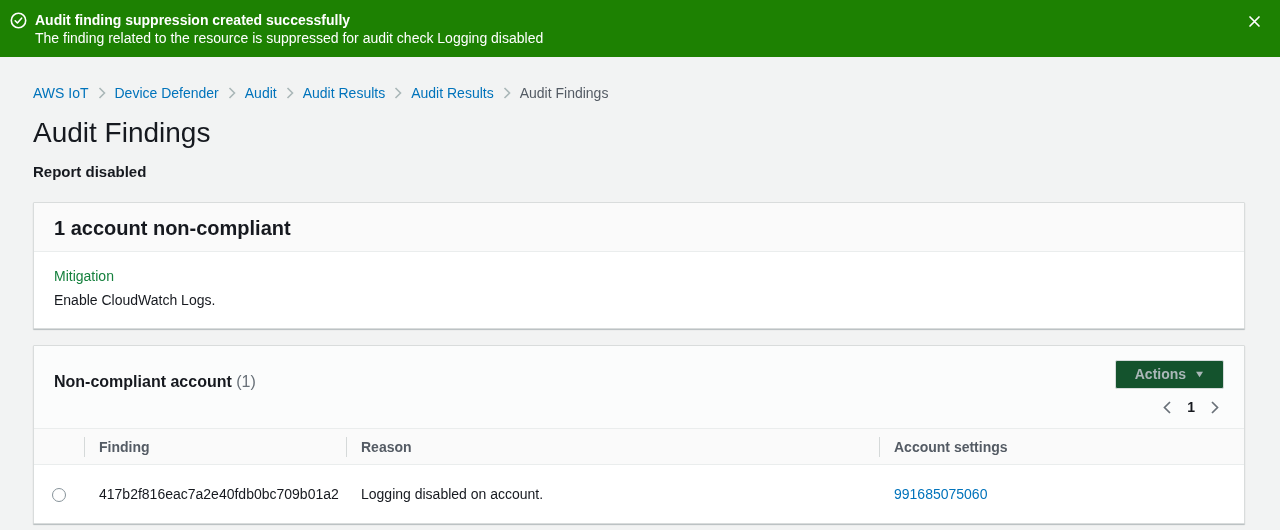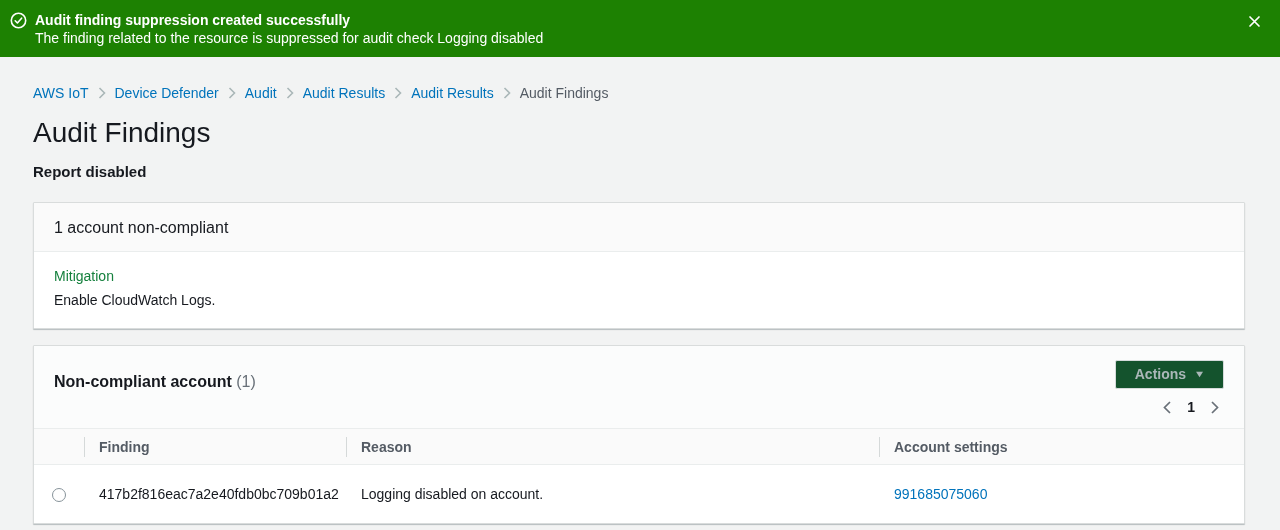--- a/index.html
+++ b/index.html
@@ -51,21 +51,21 @@
     border: 1px solid #d9dcdc;
     border-radius: 1px;
     box-shadow: 0 1px 1px 0 rgba(0,28,36,0.25);
   }
   .summary-card { margin-top: 20px; }
   .summary-card-header {
     padding: 15px 20px 13px;
     background: #fafafa;
     border-bottom: 1px solid #eaeded;
   }
-  .summary-card-header h2 { margin: 0; font-size: 16px; font-weight: 400; line-height: 20px; }
+  .summary-card-header h2 { margin: 0; font-size: 20px; font-weight: 700; line-height: 20px; }
   .summary-card-body { padding: 14px 20px 18px; }
   .mitigation-label { color: #15803d; line-height: 20px; }
   .mitigation-value { color: #16191f; line-height: 20px; margin-top: 4px; }
 
   
   .table-card { margin-top: 16px; }
   .table-card-header {
     display: flex; justify-content: space-between; align-items: flex-start;
     padding: 14px 20px 13px;
     background: #fbfcfc;

